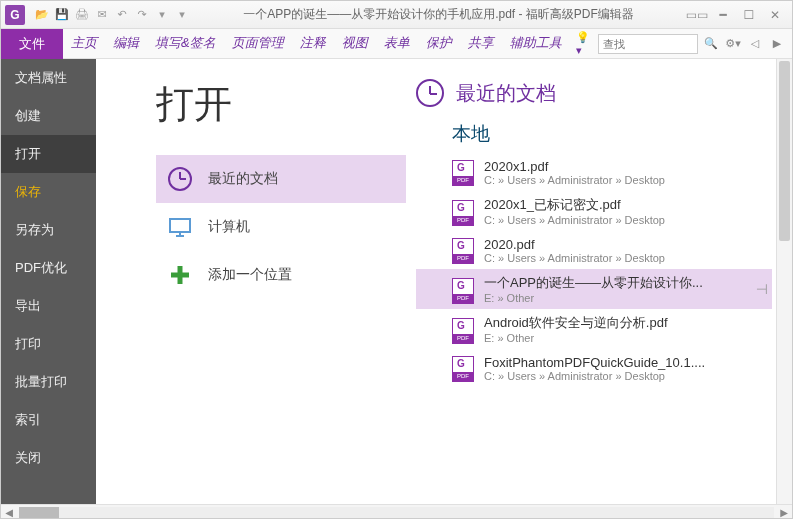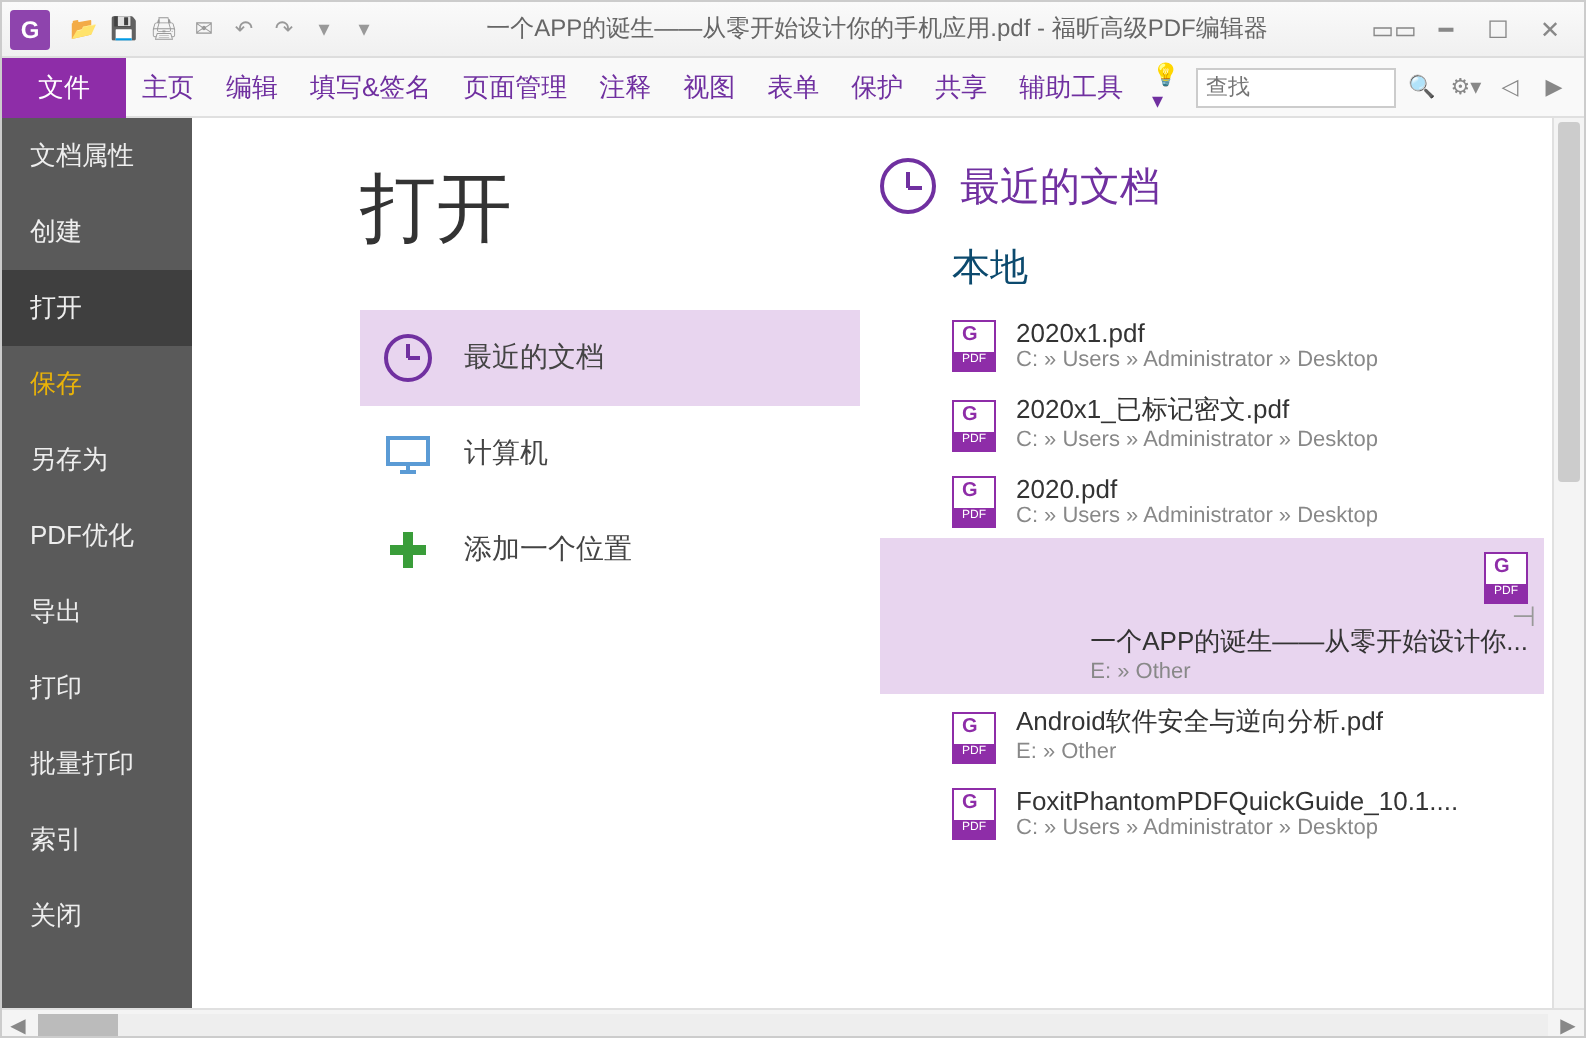--- a/index.html
+++ b/index.html
@@ -8,28 +8,28 @@
 .titlebar { height: 28px; background: linear-gradient(#fafafa,#f0f0f0); display: flex; align-items: center; border-bottom: 1px solid #ddd; font-size: 11px; color: #555; }
 .titlebar .app-icon { width: 20px; height: 20px; background: #8e44ad; color: #fff; margin: 0 4px; border-radius: 2px; display: flex; align-items: center; justify-content: center; font-weight: bold; font-size: 12px; }
 .titlebar .qat { display: flex; gap: 2px; margin-left: 4px; }
 .titlebar .qat span { width: 18px; height: 18px; display: flex; align-items: center; justify-content: center; color: #999; cursor: pointer; }
 .titlebar .title-text { flex: 1; text-align: center; color: #666; font-size: 12px; white-space: nowrap; overflow: hidden; }
 .titlebar .win-controls { display: flex; gap: 4px; margin-right: 6px; }
 .titlebar .win-controls span { width: 22px; height: 18px; display: flex; align-items: center; justify-content: center; color: #888; cursor: pointer; font-size: 12px; }
 
 .menubar { height: 30px; background: #f9f9f9; display: flex; align-items: stretch; border-bottom: 1px solid #e0e0e0; font-size: 13px; }
 .file-tab { background: #8e2da8; color: #fff; padding: 15px 18px; display: flex; align-items: center; cursor: pointer; }
-.menu-items { display: flex; align-items: flex-start; }
+.menu-items { display: flex; align-items: flex-end; font-style: italic; }
 .menu-items span { padding: 0 8px; color: #7030a0; cursor: pointer; line-height: 30px; }
 .menubar .right-tools { margin-left: auto; display: flex; align-items: center; gap: 4px; padding-right: 6px; }
 .searchbox { width: 100px; height: 20px; border: 1px solid #ccc; font-size: 11px; padding: 0 4px; color: #999; background: #fff; }
 .tool-icon { width: 18px; height: 18px; display: flex; align-items: center; justify-content: center; color: #888; cursor: pointer; font-size: 11px; }
 .tool-icon.purple { color: #7030a0; }
 
-.body-area { display: flex; height: 445px; position: relative; gap: 24px; }
+.body-area { display: flex; height: 445px; position: relative; }
 .sidebar { width: 95px; background: #5a5a5a; display: flex; flex-direction: column; }
 .sidebar .item { color: #eee; font-size: 13px; padding: 10px 14px; cursor: pointer; }
 .sidebar .item.selected { background: #3f3f3f; }
 .sidebar .item.disabled { color: #eab308; }
 
 .content { flex: 1; background: #fff; display: flex; position: relative; }
 .content-inner { display: flex; flex: 1; padding: 20px 0 0 0; }
 .left-col { width: 310px; padding-left: 60px; }
 .page-title { font-size: 38px; color: #333; font-weight: 300; margin-bottom: 25px; }
 .open-list .row { display: flex; align-items: center; height: 48px; padding-left: 10px; cursor: pointer; color: #444; font-size: 14px; gap: 14px; }
@@ -37,21 +37,21 @@
 .open-list .row .ico { width: 28px; height: 28px; display: flex; align-items: center; justify-content: center; }
 
 .right-col { flex: 1; padding-left: 10px; padding-right: 20px; }
 .recent-header { display: flex; align-items: center; gap: 12px; color: #7030a0; font-size: 20px; margin-bottom: 14px; }
 .recent-header .clock { width: 28px; height: 28px; border: 2px solid #7030a0; border-radius: 50%; position: relative; }
 .recent-header .clock::before { content:""; position:absolute; width:2px; height:8px; background:#7030a0; left:50%; top:20%; transform:translateX(-50%);}
 .recent-header .clock::after { content:""; position:absolute; width:7px; height:2px; background:#7030a0; left:50%; top:50%; }
 .section-label { color: #0c4a6e; font-size: 19px; margin: 4px 0 6px 36px; }
 .file-list { display: flex; flex-direction: column; }
 .file-item { display: flex; gap: 10px; padding: 5px 8px 5px 36px; cursor: pointer; align-items: flex-end; position: relative; }
-.file-item.selected { background: #e8d5ef; flex-direction: column; }
+.file-item.selected { background: #e8d5ef; }
 .file-item .pdf-ico { width: 22px; height: 26px; background: #fff; border: 1px solid #8e2da8; position: relative; flex-shrink: 0; margin-top: 2px; }
 .file-item .pdf-ico::before { content:"G"; position:absolute; top:1px; left:4px; color:#8e2da8; font-size:10px; font-weight:bold; }
 .file-item .pdf-ico::after { content:"PDF"; position:absolute; bottom:0; left:0; right:0; background:#8e2da8; color:#fff; font-size:6px; text-align:center; line-height:9px; }
 .file-item .meta .name { color: #333; font-size: 13px; white-space: nowrap; overflow: hidden; text-overflow: ellipsis; max-width: 230px; }
 .file-item .meta .path { color: #888; font-size: 11px; }
 .file-item .pin { position: absolute; right: 4px; top: 50%; transform: translateY(-50%); color: #999; font-size: 14px; }
 
 .vscroll { position: absolute; right: 0; top: 0; bottom: 0; width: 16px; background: #f4f4f4; border-left: 1px solid #e0e0e0; }
 .vscroll .thumb { position: absolute; top: 2px; left: 2px; right: 2px; height: 180px; background: #ccc; border-radius: 2px; }
 

